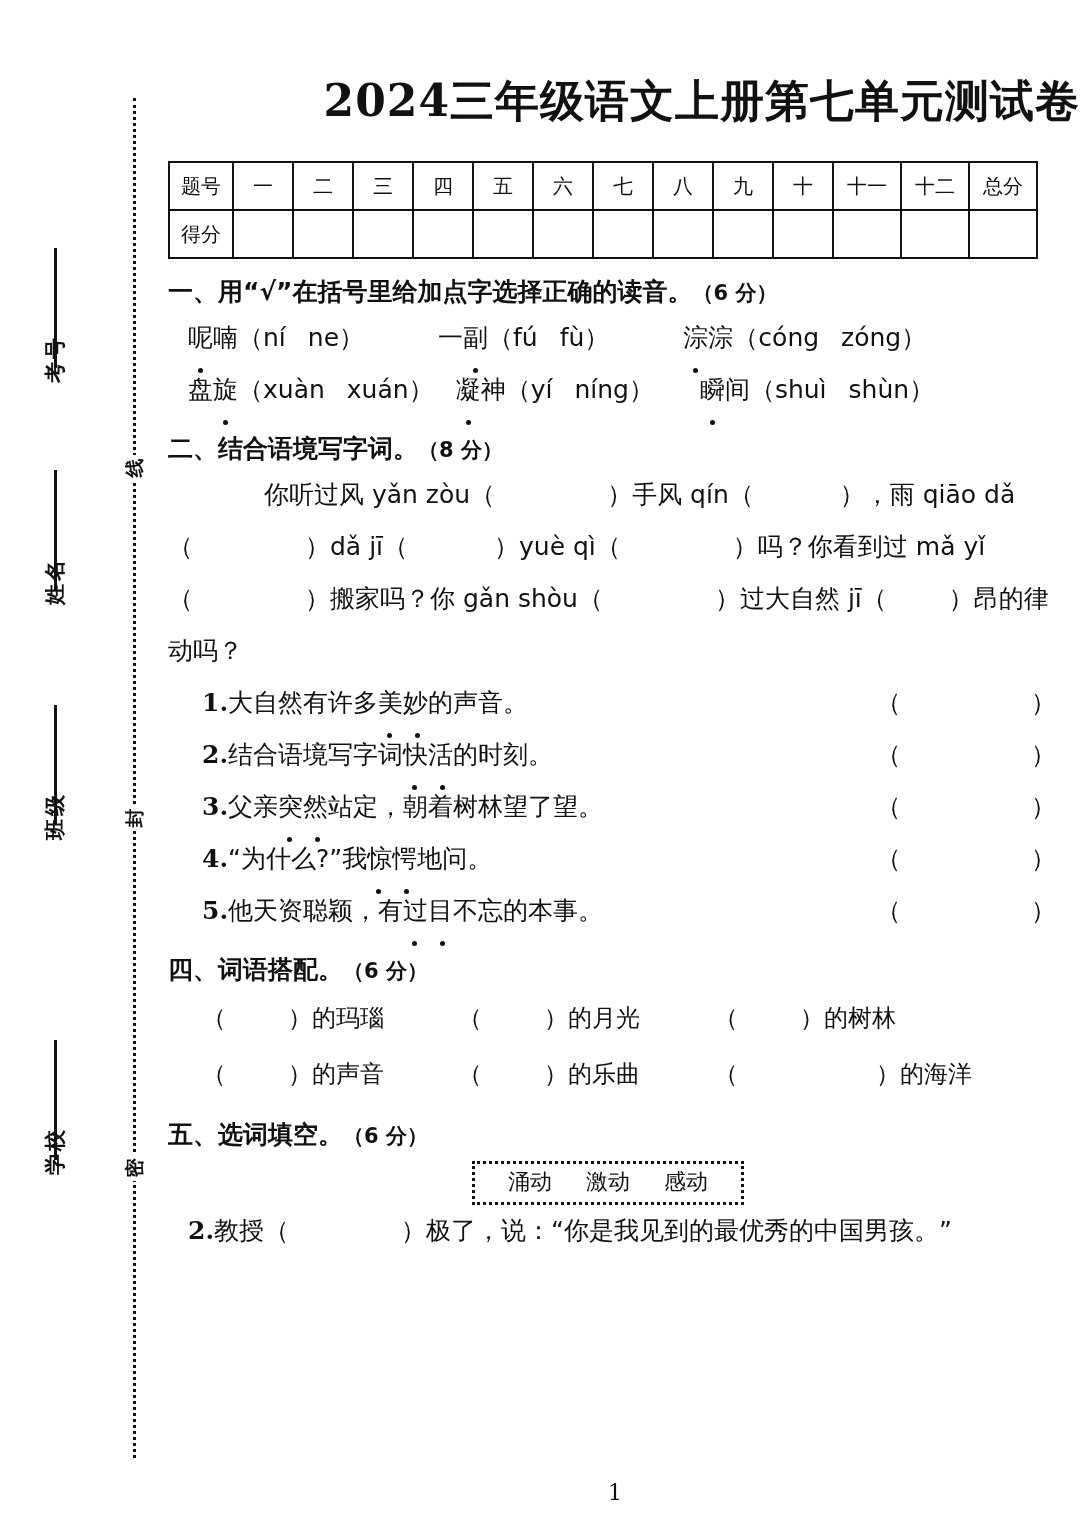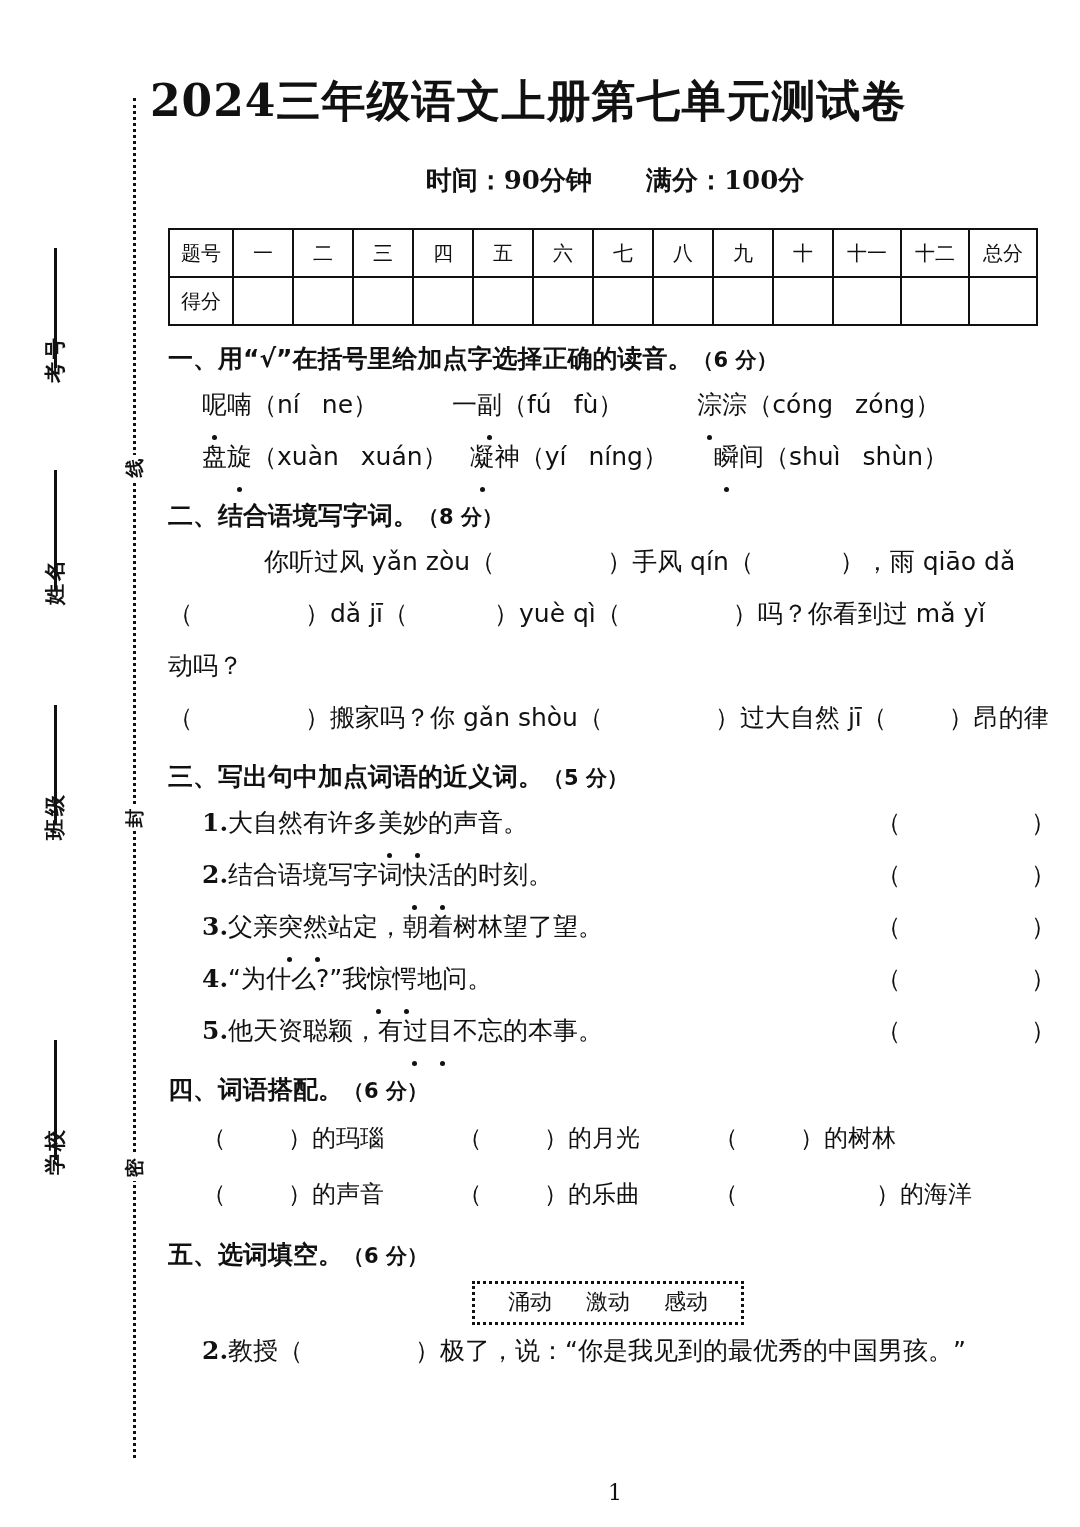--- a/index.html
+++ b/index.html
@@ -70,21 +70,21 @@
     position: absolute;
     left: 150px;
     top: 0;
     width: 930px;
     height: 1527px;
   }
 
   #paper-title {
     margin: 0;
     padding-top: 72px;
-    text-align: left;
+    text-align: right;
     font-size: 44px;
     font-weight: 900;
     letter-spacing: 1px;
     font-family: "DejaVu Serif", serif;
     white-space: nowrap;
   }
   #exam-meta {
     margin: 0;
     padding-top: 32px;
     text-align: center;
@@ -125,21 +125,21 @@
   }
   .sec-heading .pts {
     font-weight: 700;
     font-size: 21px;
     letter-spacing: 0;
   }
   .qline {
     font-size: 25px;
     line-height: 52px;
     white-space: nowrap;
-    margin-left: 34px;
+    margin-left: 20px;
   }
   .qline.indent-none { margin-left: 0; }
 
   
   .dot1, .dot2 {
     position: relative;
     display: inline-block;
   }
   .dot1::after, .dot2::after {
     content: "";
@@ -243,23 +243,20 @@
   <div class="field-block">
     <div class="field-rule" style="top:1040px; height:120px;"></div>
     <div class="field-label" style="top:1137px;">学校</div>
   </div>
 </div>
 
 <div id="sheet">
 
   <h1 id="paper-title">2024三年级语文上册第七单元测试卷</h1>
 
-  <div id="exam-meta">
-    <span>时间：90分钟</span><span class="meta-gap"></span><span>满分：100分</span>
-  </div>
 
   <table id="score-table">
     <tbody>
         <tr>
       <td class="head-cell">题号</td>
       <td class="num-cell">一</td>
       <td class="num-cell">二</td>
       <td class="num-cell">三</td>
       <td class="num-cell">四</td>
       <td class="num-cell">五</td>
@@ -311,31 +308,28 @@
     </div>
 
     <div class="qline" style="margin-left:96px;">
       <span>你听过风 yǎn zòu（</span><span class="blank-l"></span><span>）手风 qín（</span><span class="blank-m"></span><span>），雨 qiāo dǎ</span>
     </div>
 
     <div class="qline indent-none">
       <span>（</span><span class="blank-l"></span><span>）dǎ jī（</span><span class="blank-m"></span><span>）yuè qì（</span><span class="blank-l"></span><span>）吗？你看到过 mǎ yǐ</span>
     </div>
 
-    <div class="qline indent-none">动吗？</div>
-
     <div class="qline indent-none">
       <span>（</span><span class="blank-l"></span><span>）搬家吗？你 gǎn shòu（</span><span class="blank-l"></span><span>）过大自然 jī（</span><span class="blank-s"></span><span>）昂的律</span>
     </div>
-  </div>
-
-  <div class="section">
-    <div class="sec-heading">
-      <span>三、写出句中加点词语的近义词。</span><span class="pts">（5 分）</span>
-    </div>
+
+    <div class="qline indent-none">动吗？</div>
+  </div>
+
+  <div class="section">
 
     <div class="qrow">
       <span class="qtext"><span class="num">1.</span><span>大自然有许多</span><span class="dotpair"><span>美妙</span></span><span>的声音。</span></span>
       <span class="qspacer"></span>
       <span class="qparen">（<span class="inner"></span>）</span>
     </div>
 
     <div class="qrow">
       <span class="qtext"><span class="num">2.</span><span>结合语境写字词</span><span class="dotpair"><span>快活</span></span><span>的时刻。</span></span>
       <span class="qspacer"></span>

